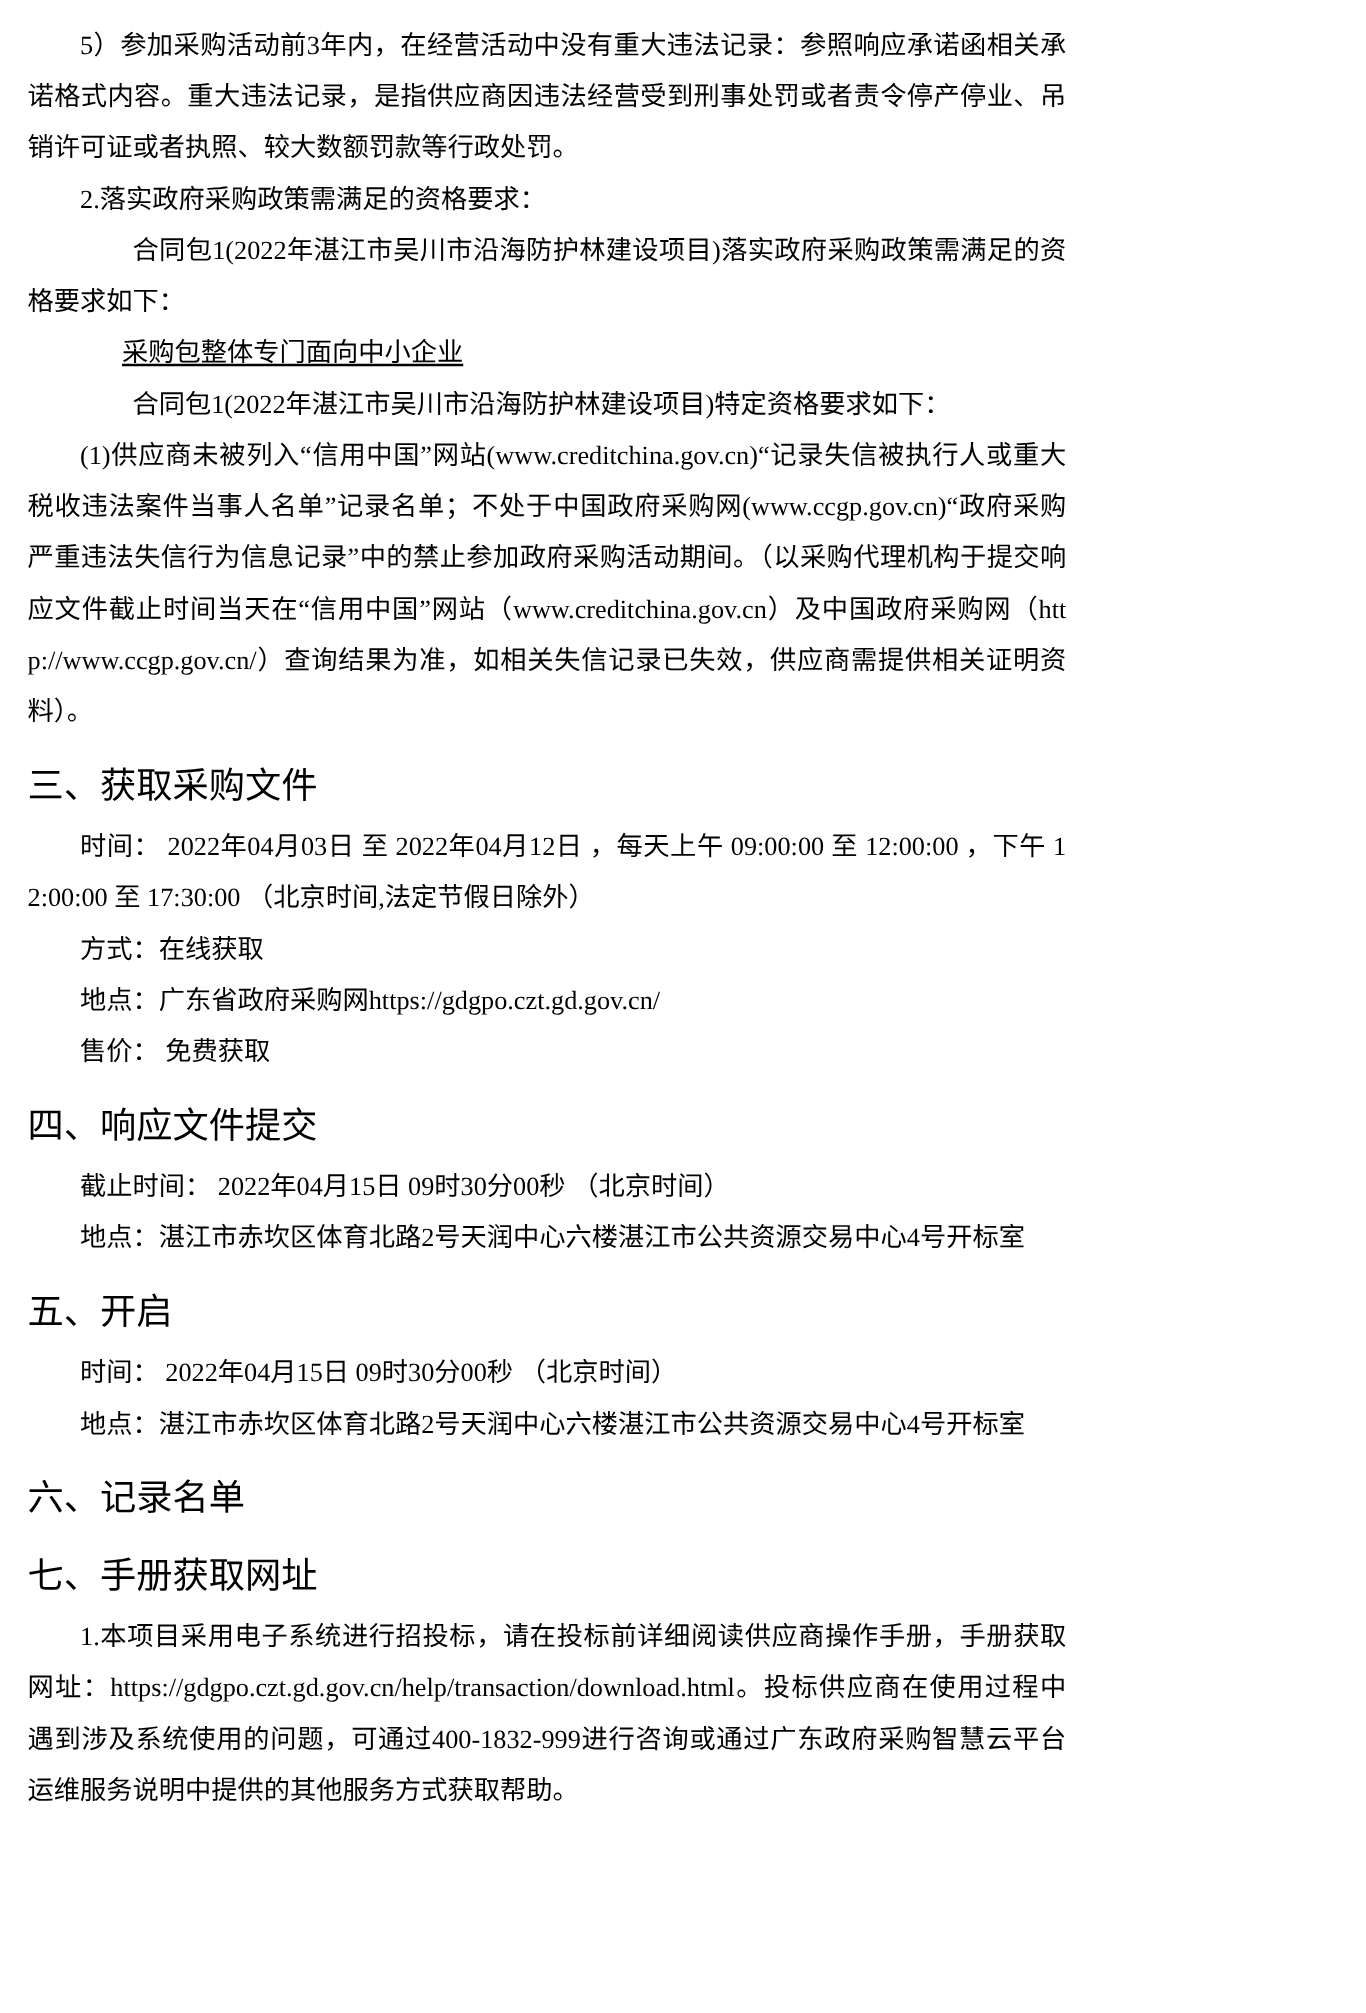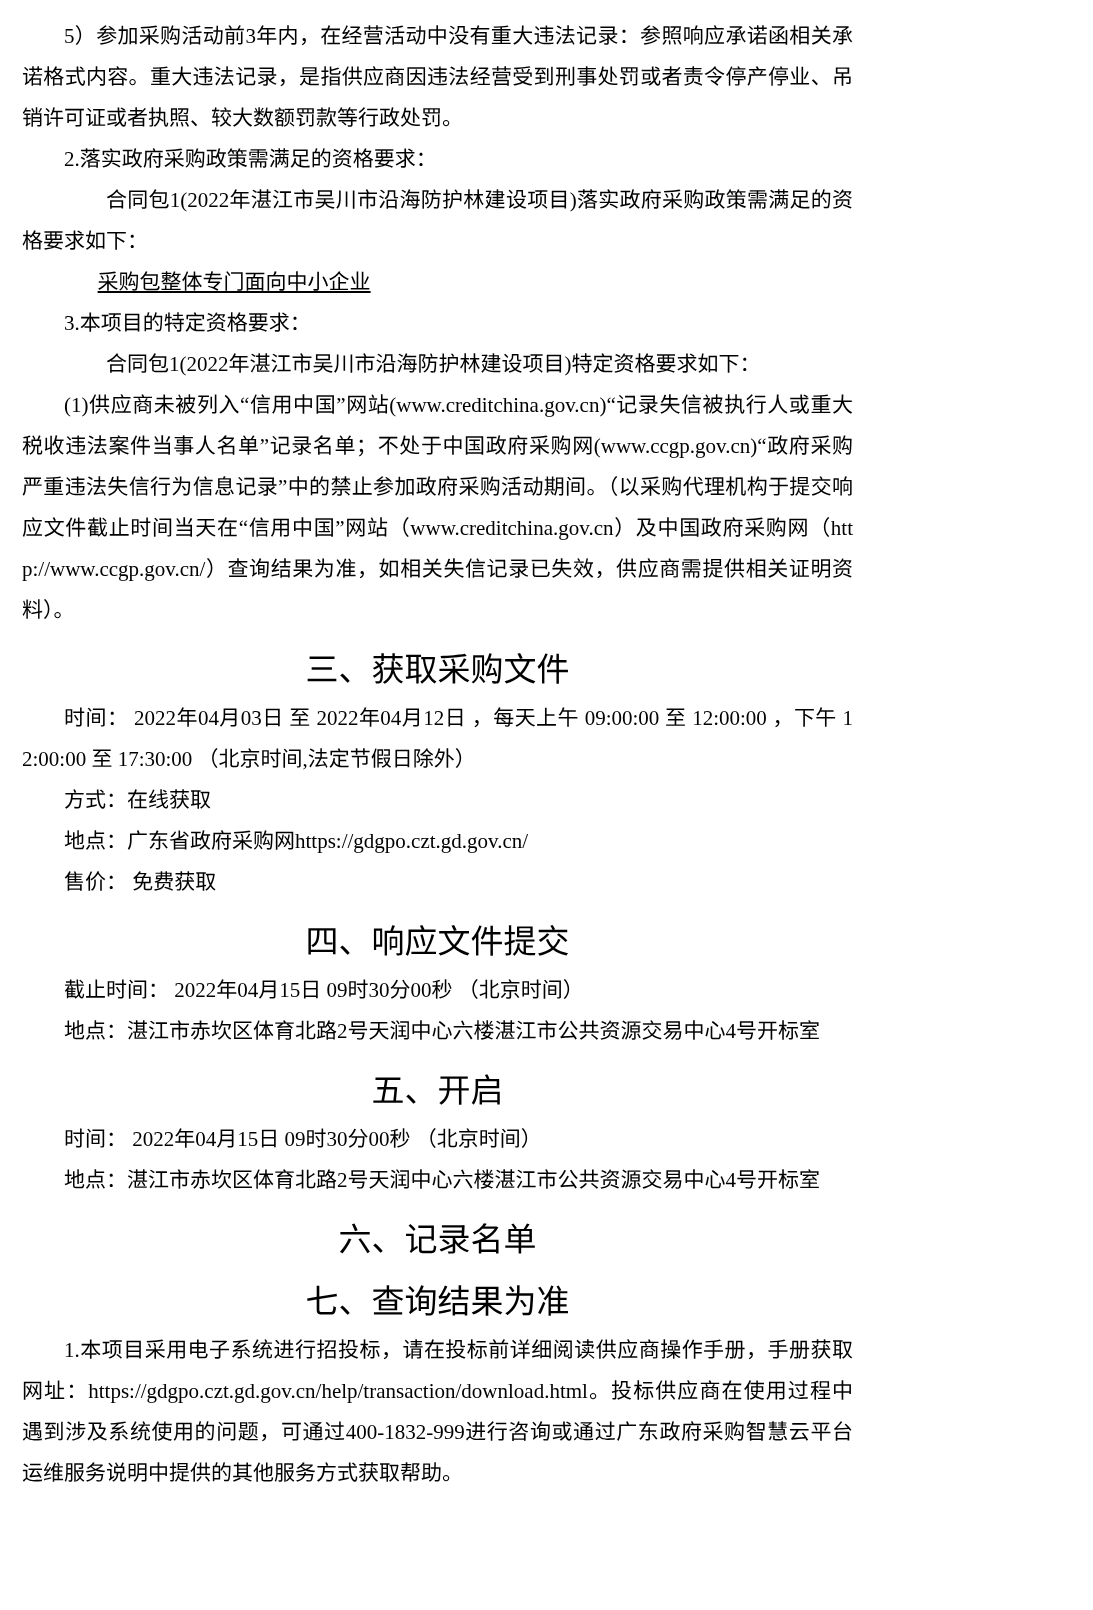--- a/index.html
+++ b/index.html
@@ -22,48 +22,47 @@
     word-break: break-all;
     overflow: hidden;
   }
   .para {
     margin: 0;
   }
   .ind-2  { text-indent: 2em; }
   .ind-36 { text-indent: 3.6em; text-decoration: underline; }
   .ind-4  { text-indent: 4em; }
   .heading {
-    font-size: 33px;
+    font-size: 29px;
     line-height: 46px;
     margin: 16px 0 5px 0;
     text-indent: 0;
-    text-align: center;
+    text-align: left;
     word-break: keep-all;
   }
 </style>
 </head>
 <body>
 
 <div class="page">
   <div>
       <div class="para ind-2">5）参加采购活动前3年内，在经营活动中没有重大违法记录：参照响应承诺函相关承诺格式内容。重大违法记录，是指供应商因违法经营受到刑事处罚或者责令停产停业、吊销许可证或者执照、较大数额罚款等行政处罚。</div>
       <div class="para ind-2">2.落实政府采购政策需满足的资格要求：</div>
       <div class="para ind-4">合同包1(2022年湛江市吴川市沿海防护林建设项目)落实政府采购政策需满足的资格要求如下：</div>
       <div class="para ind-36">采购包整体专门面向中小企业</div>
-      <div class="para ind-2">3.本项目的特定资格要求：</div>
       <div class="para ind-4">合同包1(2022年湛江市吴川市沿海防护林建设项目)特定资格要求如下：</div>
       <div class="para ind-2">(1)供应商未被列入“信用中国”网站(www.creditchina.gov.cn)“记录失信被执行人或重大税收违法案件当事人名单”记录名单；不处于中国政府采购网(www.ccgp.gov.cn)“政府采购严重违法失信行为信息记录”中的禁止参加政府采购活动期间。（以采购代理机构于提交响应文件截止时间当天在“信用中国”网站（www.creditchina.gov.cn）及中国政府采购网（http://www.ccgp.gov.cn/）查询结果为准，如相关失信记录已失效，供应商需提供相关证明资料）。</div>
       <div class="heading">三、获取采购文件</div>
       <div class="para ind-2">时间： 2022年04月03日 至 2022年04月12日 ，每天上午 09:00:00 至 12:00:00 ，下午 12:00:00 至 17:30:00 （北京时间,法定节假日除外）</div>
       <div class="para ind-2">方式：在线获取</div>
       <div class="para ind-2">地点：广东省政府采购网https://gdgpo.czt.gd.gov.cn/</div>
       <div class="para ind-2">售价： 免费获取</div>
       <div class="heading">四、响应文件提交</div>
       <div class="para ind-2">截止时间： 2022年04月15日 09时30分00秒 （北京时间）</div>
       <div class="para ind-2">地点：湛江市赤坎区体育北路2号天润中心六楼湛江市公共资源交易中心4号开标室</div>
       <div class="heading">五、开启</div>
       <div class="para ind-2">时间： 2022年04月15日 09时30分00秒 （北京时间）</div>
       <div class="para ind-2">地点：湛江市赤坎区体育北路2号天润中心六楼湛江市公共资源交易中心4号开标室</div>
       <div class="heading">六、记录名单</div>
-      <div class="heading">七、查询结果为准</div>
+      <div class="heading">七、手册获取网址</div>
       <div class="para ind-2">1.本项目采用电子系统进行招投标，请在投标前详细阅读供应商操作手册，手册获取网址：https://gdgpo.czt.gd.gov.cn/help/transaction/download.html。投标供应商在使用过程中遇到涉及系统使用的问题，可通过400-1832-999进行咨询或通过广东政府采购智慧云平台运维服务说明中提供的其他服务方式获取帮助。</div>
     </div>
 </div>
 
 </body></html>

